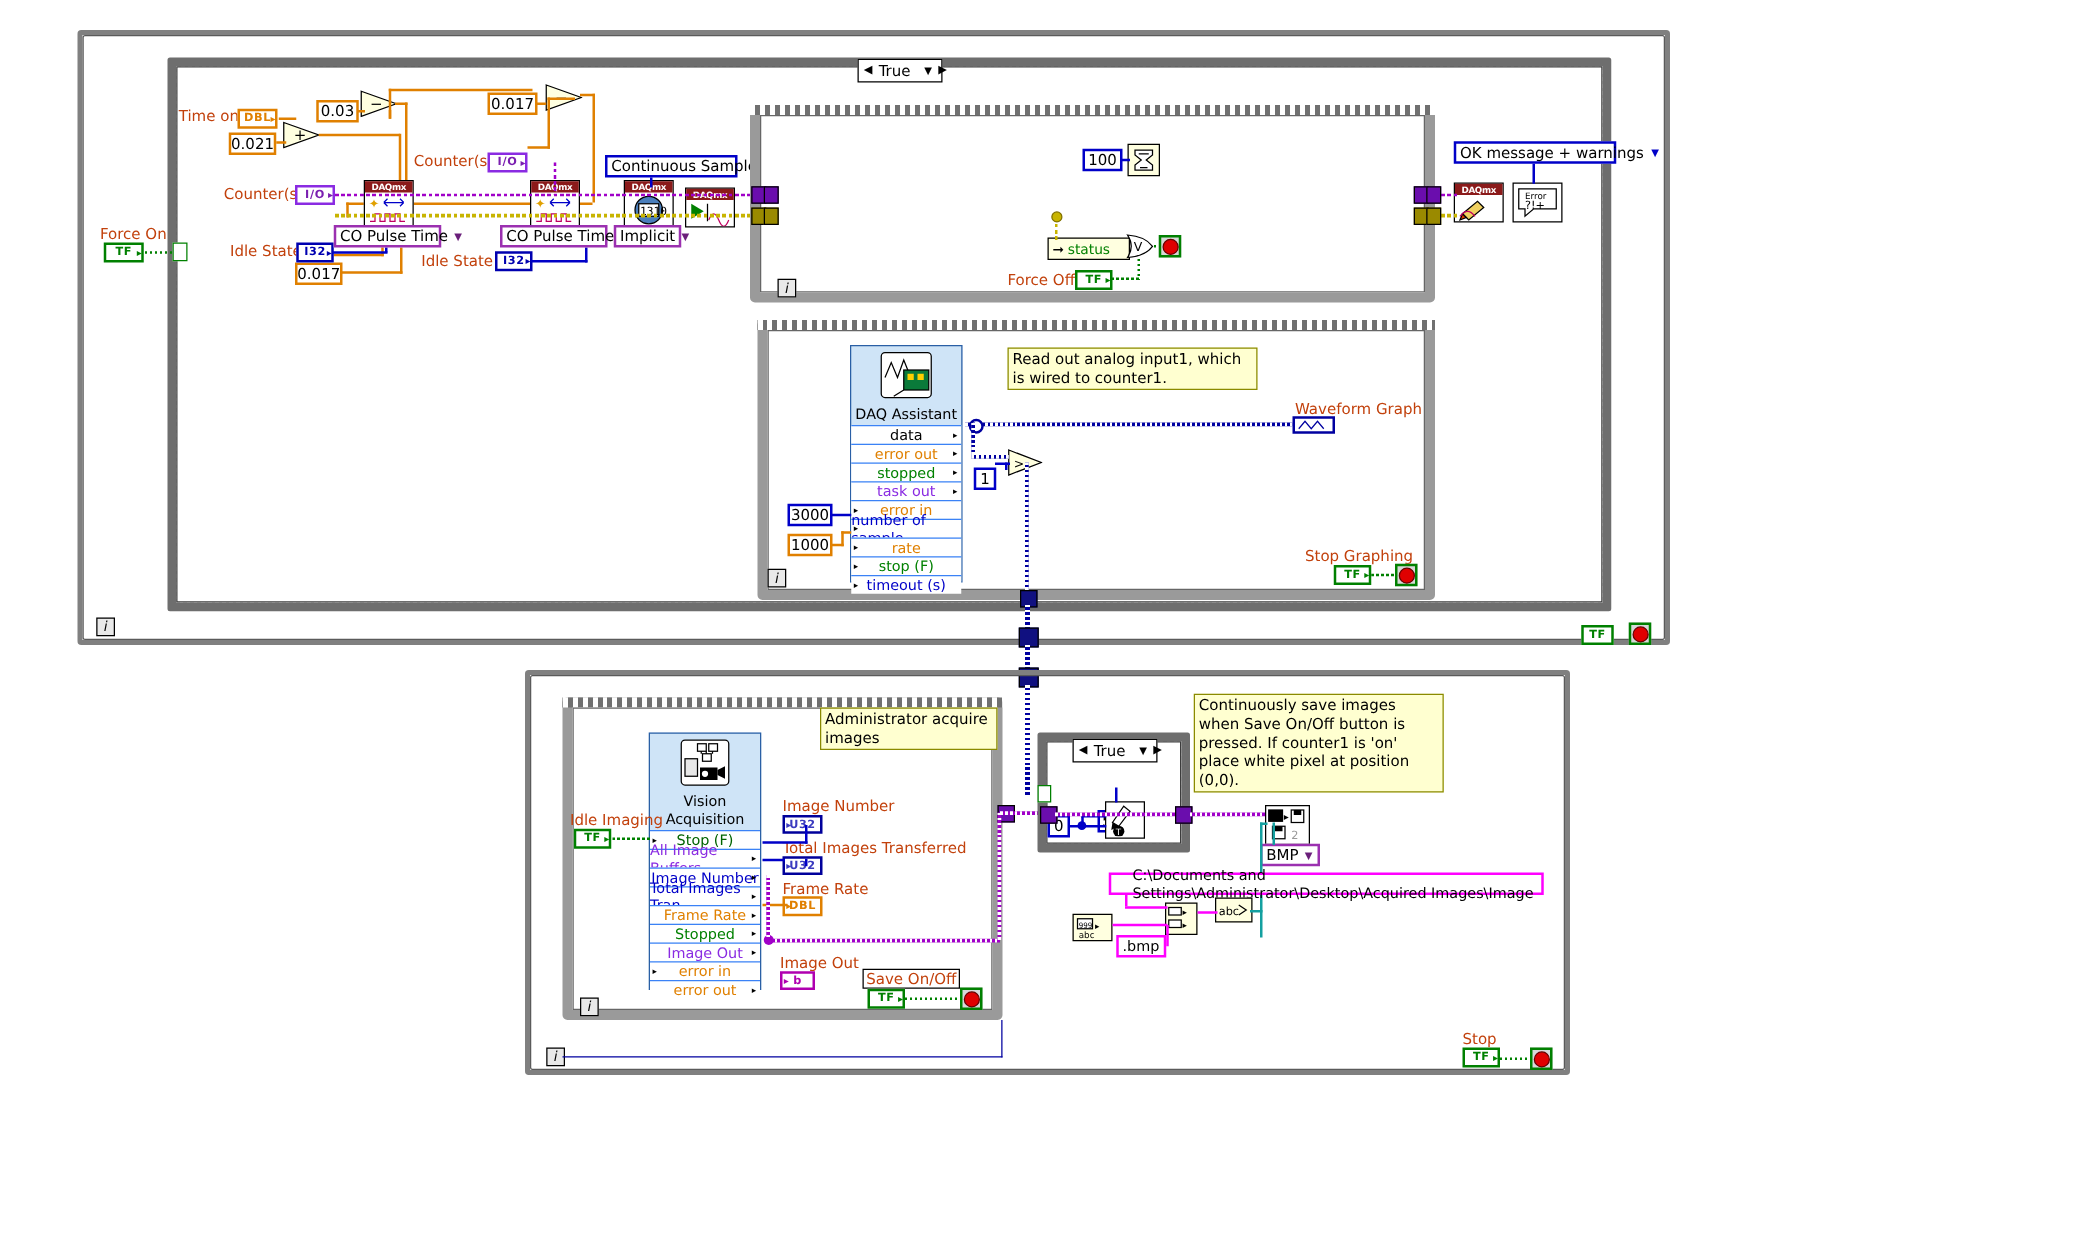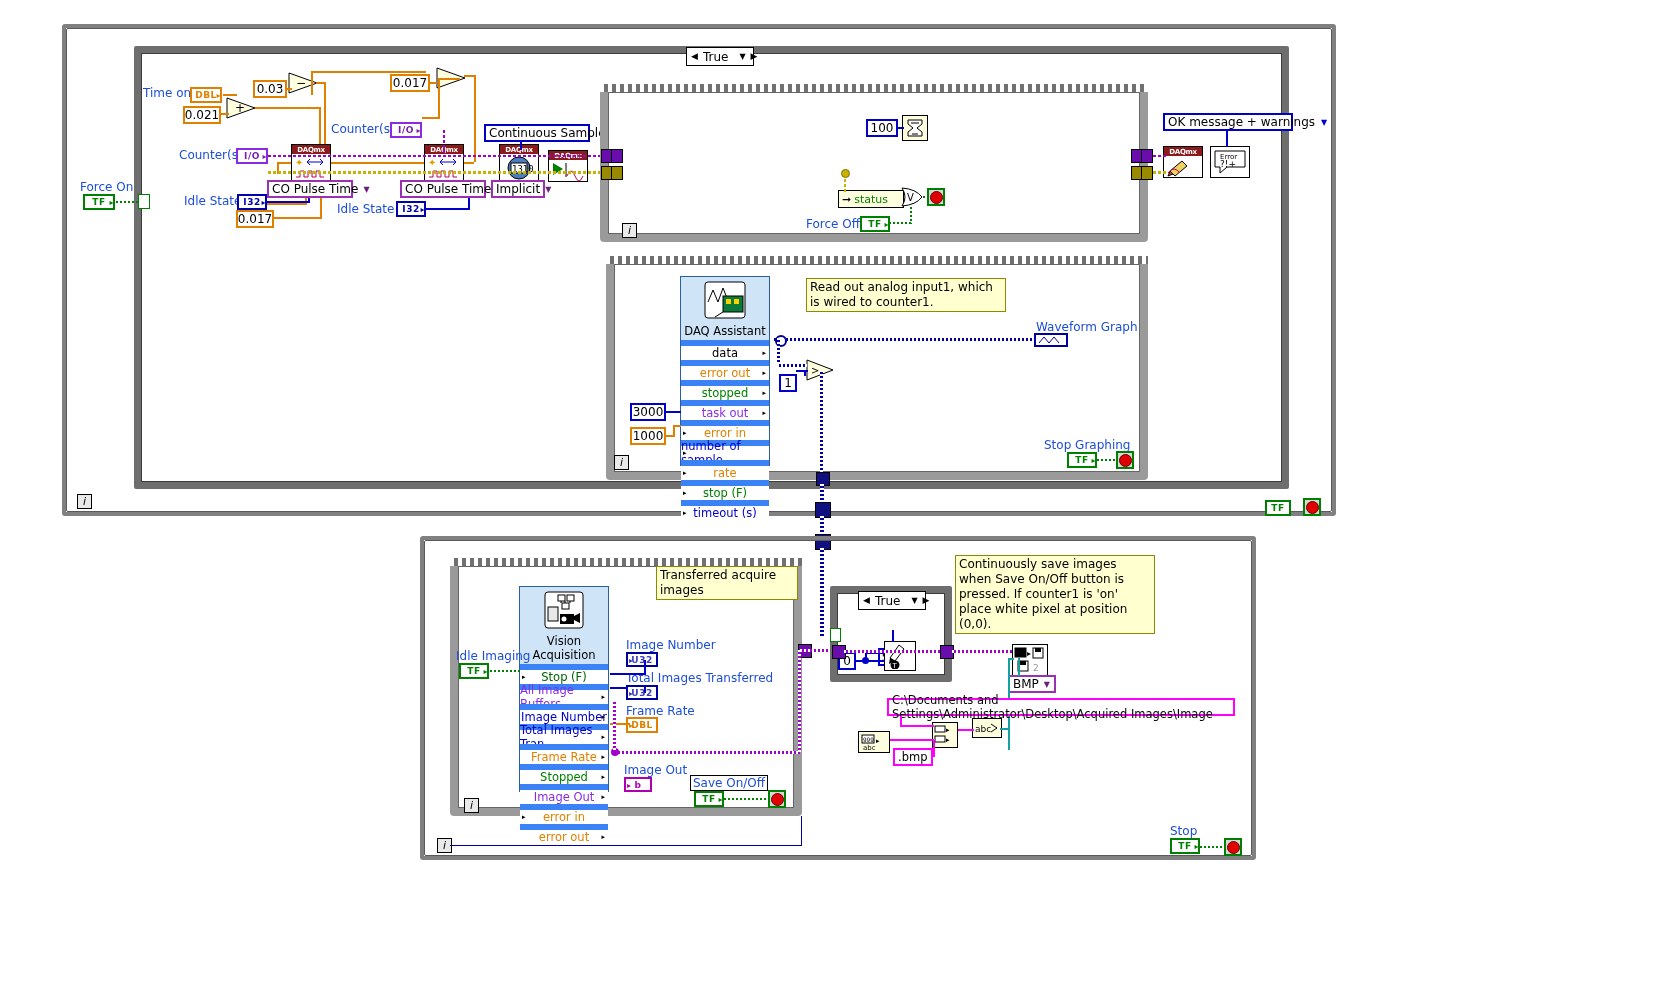--- a/index.html
+++ b/index.html
@@ -45,36 +45,36 @@
 
   
   .ring{position:absolute;border:2px solid #9b30b0;background:#fff;height:18px;
     display:flex;align-items:center;padding:0 3px;font-size:12px;box-sizing:border-box;white-space:nowrap;}
   .ring .dn{margin-left:5px;font-size:8px;color:#6a1f7a;}
   .ring-blue{position:absolute;border:2px solid #0000c8;background:#fff;height:18px;
     display:flex;align-items:center;padding:0 3px;font-size:12px;box-sizing:border-box;white-space:nowrap;}
   .ring-blue .dn{margin-left:6px;font-size:8px;color:#0000c8;}
 
   
-  .lab{position:absolute;font-size:12px;color:#1d4ed8;white-space:nowrap;}
+  .lab{position:absolute;font-size:12px;color:#c2410c;white-space:nowrap;}
   .comment{position:absolute;background:#ffffd0;border:1px solid #8a8a00;
      font-size:12px;padding:1px 3px;line-height:1.25;color:#000;}
 
   
   .daq{position:absolute;background:#fff;border:1px solid #000;box-sizing:border-box;}
   .daq .hd{height:9px;background:#8b1a1a;color:#fff;font-size:7px;font-weight:bold;
      display:flex;align-items:center;justify-content:center;letter-spacing:-.3px;}
   .daq .bd{position:absolute;left:0;right:0;top:9px;bottom:0;display:flex;
      align-items:center;justify-content:center;}
 
   
   .express{position:absolute;background:#cfe4f7;border:1px solid #2a5fa5;box-sizing:border-box;}
   .express .ico{height:46px;display:flex;align-items:center;justify-content:center;}
   .express .ttl{text-align:center;font-size:11.5px;padding:1px 0 2px;}
-  .express .row{border-top:6px solid #3b82f6;background:#fff;height:14px;
+  .express .row{border-top:1px solid #3b82f6;background:#fff;height:14px;
      display:flex;align-items:center;justify-content:center;font-size:11.5px;position:relative;}
   .express .row .la{position:absolute;left:2px;font-size:7px;color:#000;}
   .express .row .ra{position:absolute;right:3px;font-size:7px;color:#000;}
   .c-blk{color:#000}.c-org{color:#e08000}.c-grn{color:#008000}
   .c-pur{color:#8a2be2}.c-blu{color:#0000c8}.c-dkg{color:#006400}
 
   
   .w{position:absolute;}
   .w-org{background:#e08000;}
   .w-blu{background:#0000c8;}
@@ -486,21 +486,21 @@
   <span>TF</span>
     <span class="nib">▸</span>
 </div>
 <div class="w dash-grn" style="left:1200px;top:846px;width:25px;height:2px;"></div>
 
 <div class="timedloop" style="left:450px;top:558px;width:352px;height:258px;">
   <div class="tinner"></div>
 </div>
 <div class="idxlbl" style="left:464px;top:798px;">i</div>
 
-<div class="comment" style="left:656px;top:566px;width:134px;">Transferred acquire images</div>
+<div class="comment" style="left:656px;top:566px;width:134px;">Administrator acquire images</div>
 
 <div class="express" style="left:519px;top:586px;width:90px;height:206px;">
   <div class="ico">
     <svg width="44" height="40">
       <rect x="3" y="2" width="38" height="36" rx="3" fill="#fff" stroke="#000"></rect>
       <rect x="16" y="5" width="7" height="6" fill="#fff" stroke="#000"></rect>
       <rect x="25" y="5" width="7" height="6" fill="#fff" stroke="#000"></rect>
       <rect x="20" y="13" width="7" height="6" fill="#fff" stroke="#000"></rect>
       <path d="M19 11 v2 M28 11 v2 M23 11 v2" stroke="#000"></path>
       <rect x="6" y="17" width="10" height="14" fill="#e8e8e8" stroke="#000"></rect>
@@ -646,21 +646,21 @@
   </svg>
 </div>
 <div class="ring" style="left:1008px;top:675px;width:48px;">
   <span>BMP</span>
   <span class="dn">▼</span>
 </div>
 <div class="w w-cyn" style="left:1018px;top:658px;width:2px;height:18px;"></div>
 <div class="w w-cyn" style="left:1008px;top:658px;width:2px;height:92px;"></div>
 <div class="w w-cyn" style="left:1008px;top:658px;width:6px;height:2px;"></div>
 
-<div class="konst k-str" style="left:887px;top:698px;width:348px;height:18px;justify-content:flex-start;padding-left:3px;">C:\Documents and Settings\Administrator\Desktop\Acquired Images\Image</div>
+<div class="konst k-str" style="left:887px;top:698px;width:348px;height:18px;justify-content:flex-start;padding-left:17px;">C:\Documents and Settings\Administrator\Desktop\Acquired Images\Image</div>
 <div class="konst k-str" style="left:893px;top:748px;width:40px;height:18px;justify-content:flex-start;padding-left:3px;">.bmp</div>
 
 <div class="iconbox" style="left:858px;top:731px;width:32px;height:22px;background:#ffffe0;">
   <svg width="28" height="18">
       <rect x="2" y="2" width="12" height="8" fill="#fff" stroke="#000"></rect>
   <text x="3" y="9" font-size="6" font-family="DejaVu Sans Mono">999</text>
   <text x="16" y="10" font-size="7">▸</text>
   <text x="3" y="17" font-size="7" font-family="DejaVu Sans">abc</text>
     </svg>
 </div>

